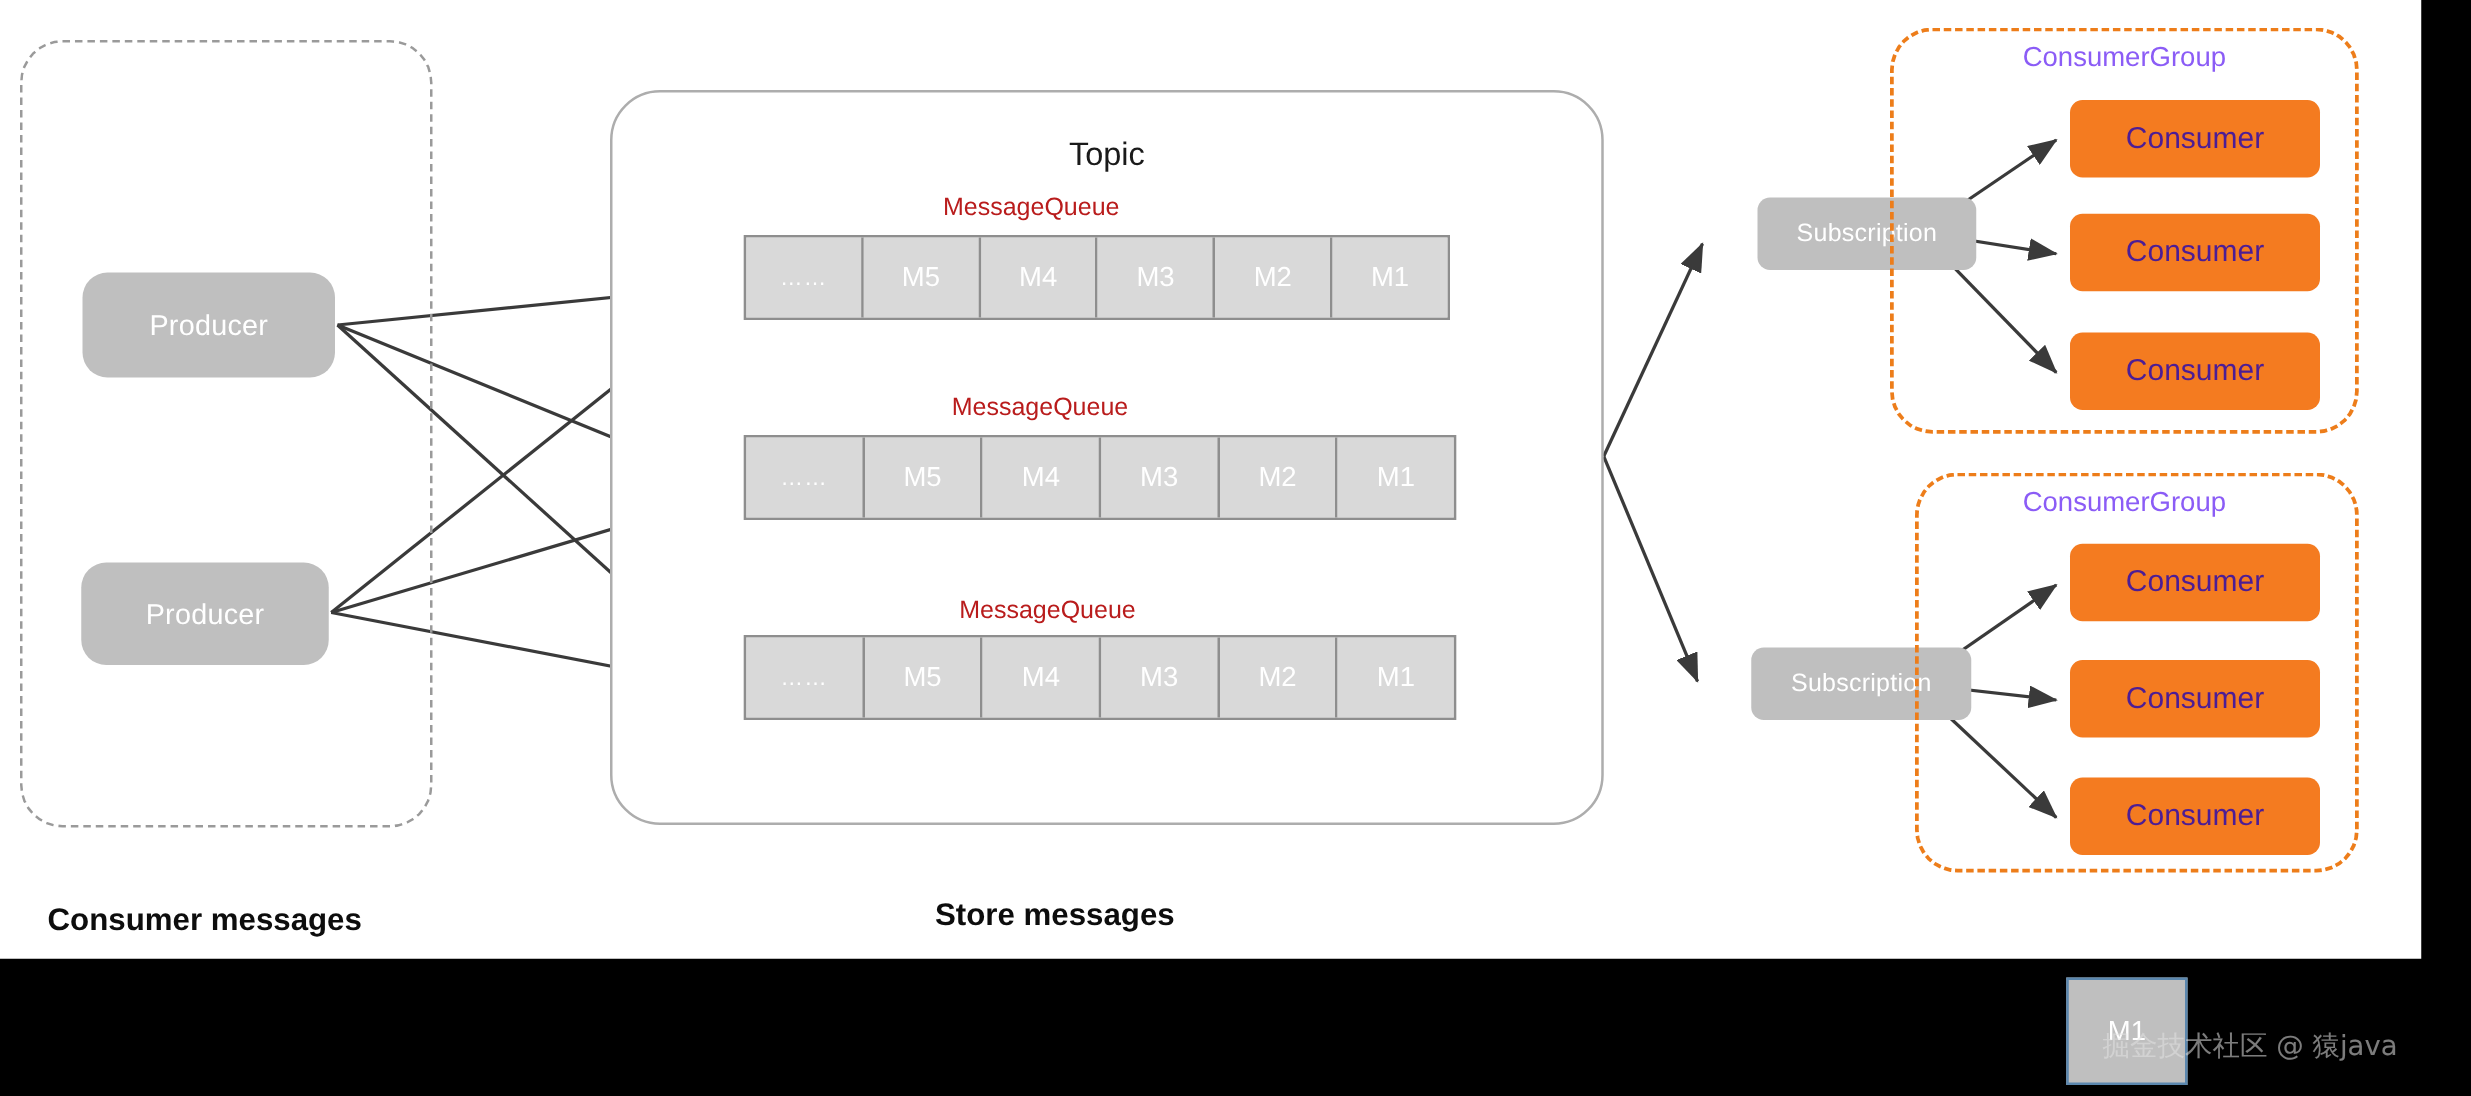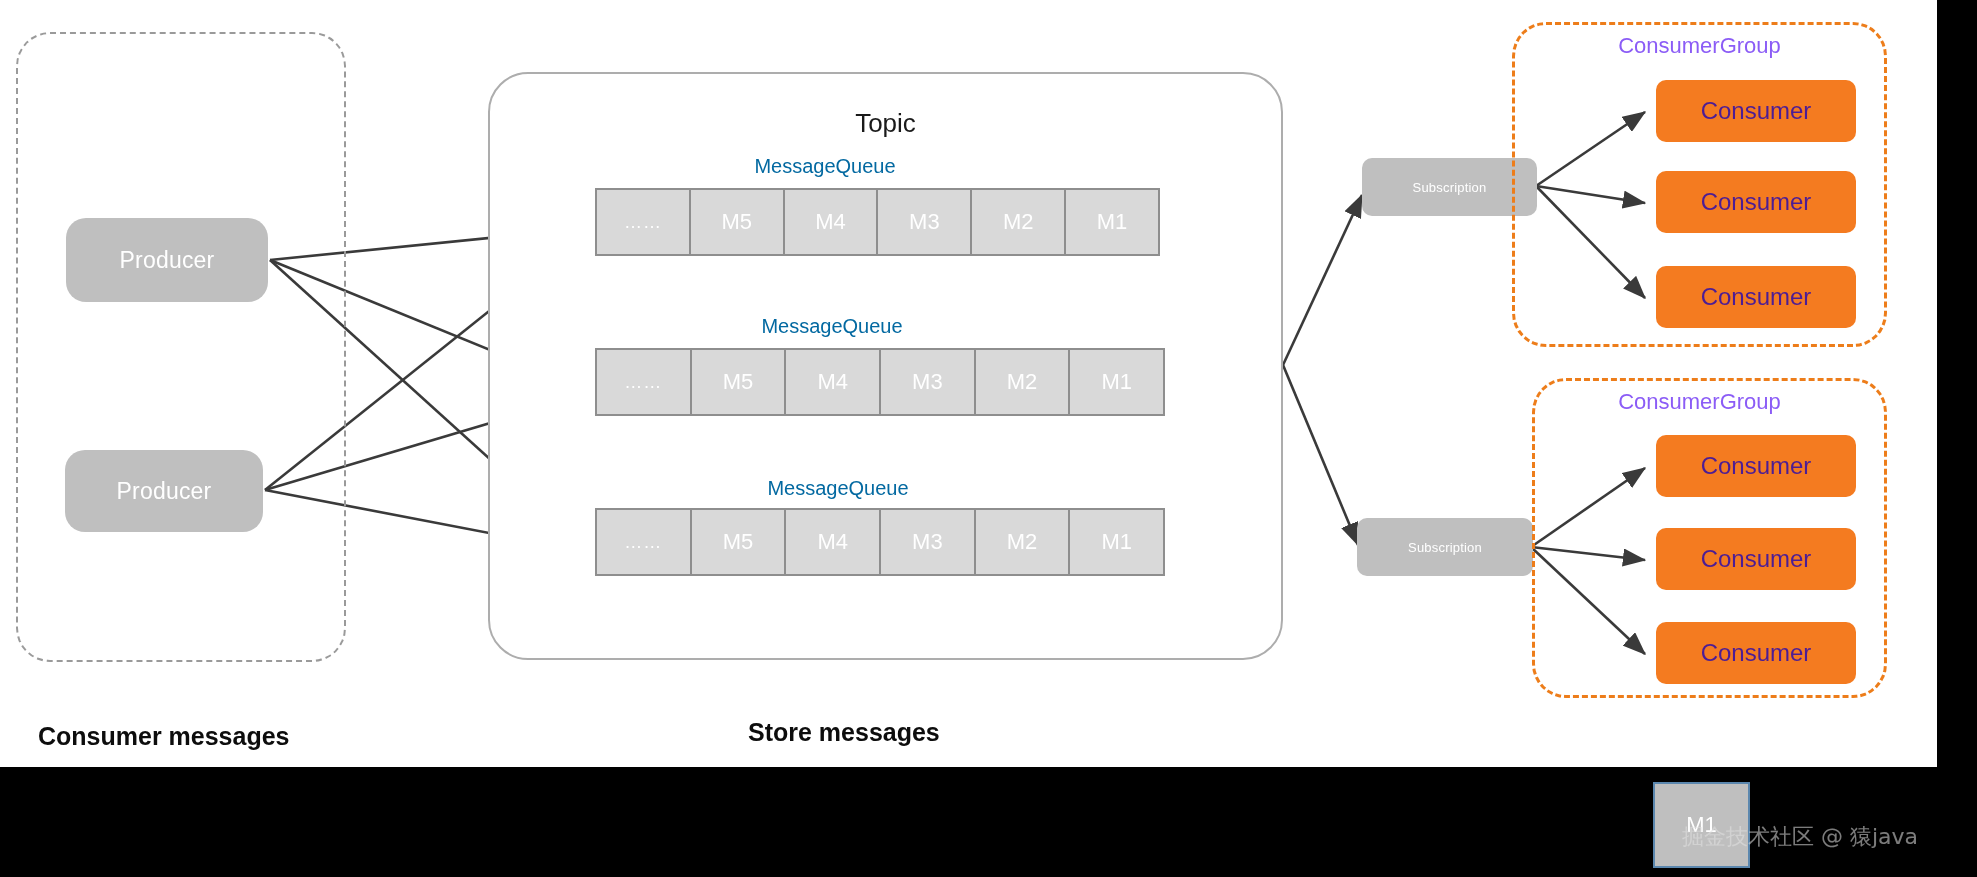--- a/index.html
+++ b/index.html
@@ -66,40 +66,40 @@
     position: absolute;
     background: #bfbfbf;
     border-radius: 20px;
     color: #ffffff;
     display: flex;
     align-items: center;
     justify-content: center;
     font-size: 23px;
     letter-spacing: .2px;
   }
-  .node-grey.small { font-size: 13px; border-radius: 10px; }
+  .node-grey.small { font-size: 20px; border-radius: 10px; margin-left: 44px; }
 
   
   .node-orange {
     position: absolute;
     background: #F47B20;
     border-radius: 10px;
     color: #4c1d95;
     display: flex;
     align-items: center;
     justify-content: center;
     font-size: 24px;
   }
 
   
   .mq-label {
     position: absolute;
     text-align: center;
     font-size: 20px;
-    color: #0369a1;
+    color: #b91c1c;
     width: 460px;
   }
 
   .mq-row {
     position: absolute;
     display: flex;
     border: 2px solid #8e8e8e;
     background: #d9d9d9;
     height: 68px;
   }

